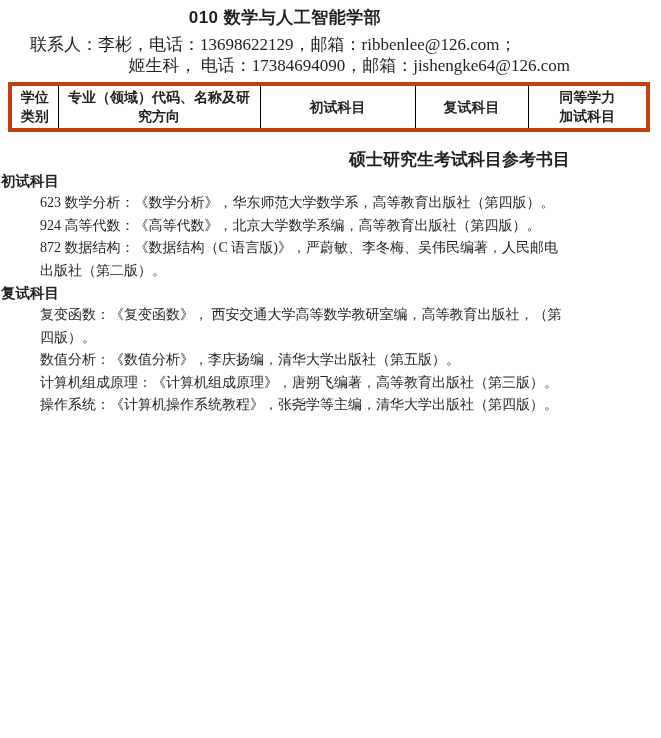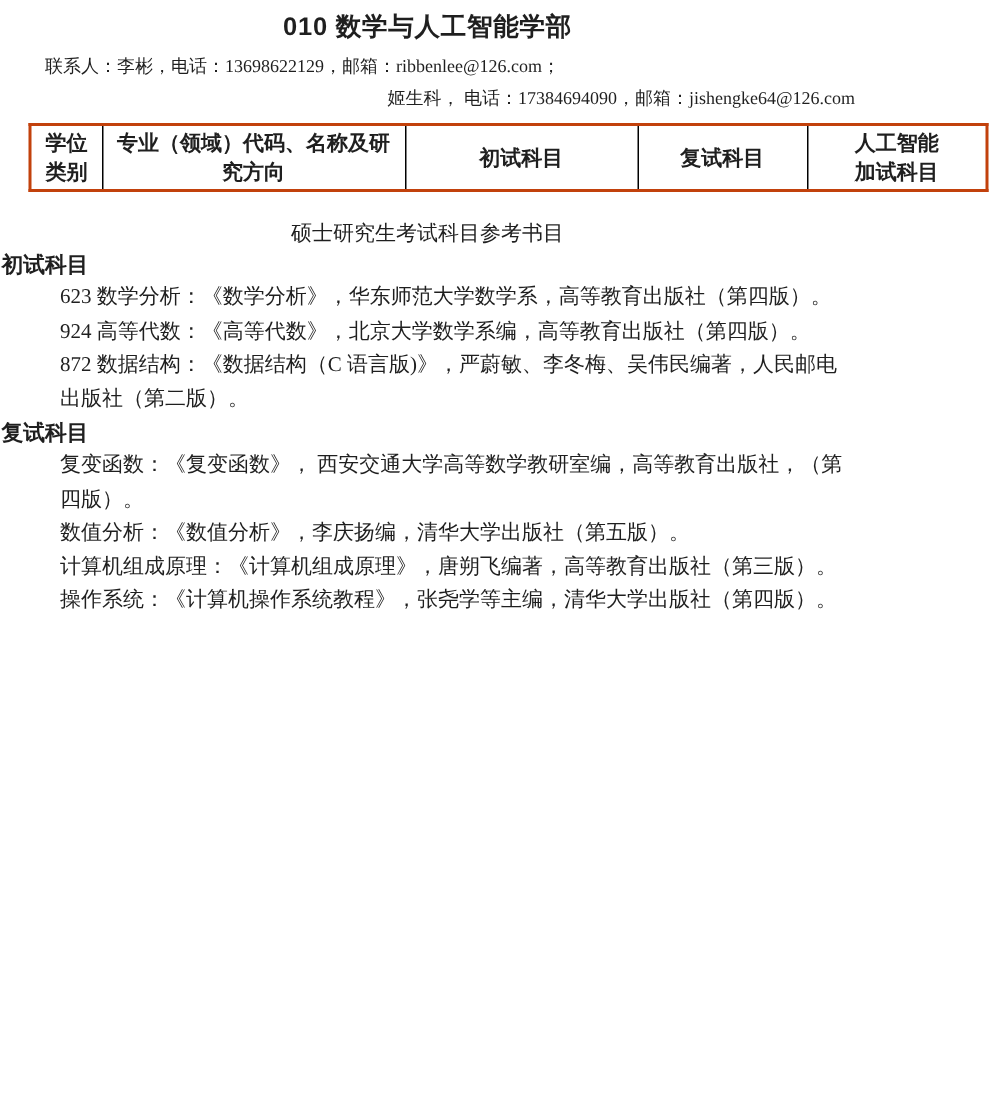--- a/index.html
+++ b/index.html
@@ -20,30 +20,30 @@
   .doc-title {
     text-align: center;
     font-family: "Liberation Sans", "DejaVu Sans", sans-serif;
     font-weight: bold;
     font-size: 17px;
     padding-top: 6px;
     line-height: 24px;
     letter-spacing: 0.5px;
   }
 
-  .contact-block { margin: 4px 0 6px 30px; font-size: 12px; }
+  .contact-block { margin: 4px 0 6px 30px; font-size: 17px; }
   .contact-line { line-height: 21px; white-space: pre; }
   .contact-line-2 { padding-left: 43px; text-align: right; }
 
   table.adm-table {
     border-collapse: collapse;
     table-layout: fixed;
-    margin-left: 19px;
+    margin-left: 8px;
     width: 638px;
-    border: 2px solid #c2410c;
+    border: 4px solid #c2410c;
   }
   .adm-table th, .adm-table td {
     border: 1px solid #000;
     padding: 2px 5px;
     vertical-align: top;
     font-size: 14px;
     line-height: 20.5px;
     overflow: hidden;
   }
   .adm-table th {
@@ -60,24 +60,24 @@
 
   .cell-degree { text-align: center; white-space: pre-line; }
   .cell-program { padding-left: 7px; }
   .multiline { white-space: pre-line; }
   .vmid { vertical-align: middle !important; }
   .bold { font-weight: bold; }
   .cell-addl { text-align: justify; }
 
   .ref-title {
     margin-top: 17px;
-    text-align: center;
+    text-align: right;
     font-family: "Liberation Sans", "DejaVu Sans", sans-serif;
-    font-weight: normal;
-    font-size: 14px;
+    font-weight: bold;
+    font-size: 17px;
     line-height: 21px;
   }
   .ref-section { margin: 0; }
   .sec-head {
     font-family: "Liberation Sans", "DejaVu Sans", sans-serif;
     font-weight: bold;
     font-size: 14.5px;
     line-height: 22.4px;
     margin-left: 1px;
   }
@@ -108,21 +108,21 @@
         <col style="width:120px">
     </colgroup>
     <thead>
       <tr>
         <th>学位
 类别</th>
         <th>专业（领域）代码、名称及研
 究方向</th>
         <th>初试科目</th>
         <th>复试科目</th>
-        <th>人工智能
+        <th>同等学力
 加试科目</th>
       </tr>
     </thead>
     <tbody>
     </tbody>
   </table>
 
   <div class="ref-title">硕士研究生考试科目参考书目</div>
 
   <div class="ref-section">

